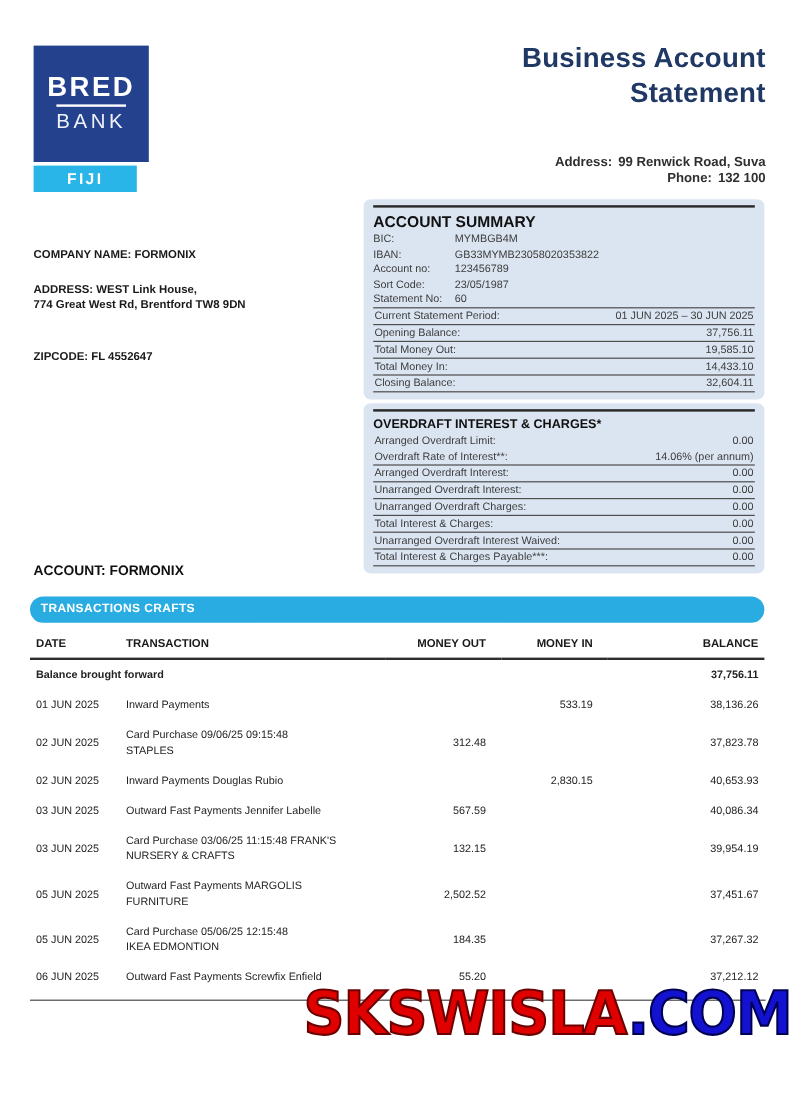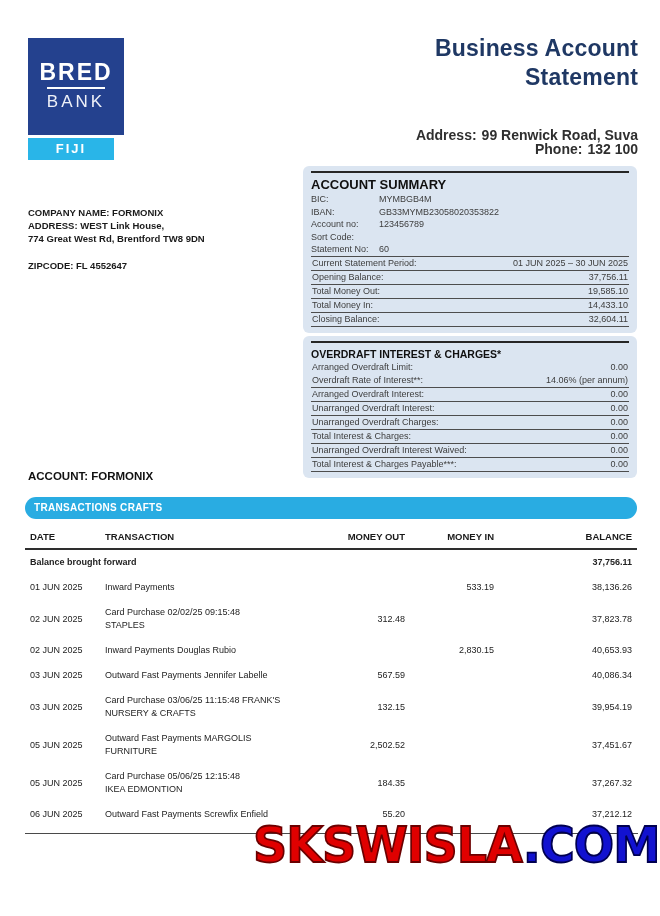--- a/index.html
+++ b/index.html
@@ -15,28 +15,28 @@
   .logo-bred { color:#fff; font-size:23px; font-weight:bold; letter-spacing:2px; line-height:24px; }
   .logo-rule { width:58px; height:2px; background:#fff; margin:3px auto 4px auto; }
   .logo-bank { color:#eef1f8; font-size:17px; font-weight:normal; letter-spacing:3px; line-height:18px; }
   .logo-region { width:86px; height:22px; background:#29b5e8; margin-top:3px; text-align:center;
     color:#fff; font-size:13px; font-weight:bold; letter-spacing:2px; line-height:22px; }
 
   
   .title-block { position:absolute; right:22px; top:34px; text-align:right;
     color:#1f3864; font-size:23px; font-weight:bold; line-height:29px; letter-spacing:0.2px; }
   .contact-block { position:absolute; right:22px; top:128px; text-align:right;
-    font-size:14px; font-weight:bold; color:#2f2f2f; line-height:14px; }
+    font-size:11px; font-weight:bold; color:#2f2f2f; line-height:14px; }
   .contact-block .lbl { margin-right:5px; }
 
   
   .company-block { position:absolute; left:28px; top:206px; font-size:9.5px; font-weight:bold;
     color:#1a1a1a; line-height:13px; }
-  .company-name { margin-bottom:0; }
-  .company-zip { margin-top:14px; }
+  .company-name { margin-bottom:16px; }
+  .company-zip { margin-top:30px; }
 
   
   .blue-box { position:absolute; left:303px; width:334px; background:#dbe5f1; border-radius:6px;
     padding:5px 8px 6px 8px; }
   .summary-box { top:166px; }
   .overdraft-box { top:336px; }
   .box-title { border-top:2px solid #262626; font-weight:bold; color:#101010; padding-top:4px; }
   .summary-box .box-title { font-size:13px; line-height:16px; }
   .overdraft-box .box-title { font-size:10.5px; line-height:14px; }
 
@@ -121,20 +121,21 @@
           <span class="kv-value">GB33MYMB23058020353822</span>
         </div>
 
         <div class="kv-row">
           <span class="kv-label">Account no:</span>
           <span class="kv-value">123456789</span>
         </div>
 
         <div class="kv-row">
           <span class="kv-label">Sort Code:</span>
+          <span class="kv-value">23/05/1987</span>
         </div>
 
         <div class="kv-row">
           <span class="kv-label">Statement No:</span>
           <span class="kv-value">60</span>
         </div>
       </div>
     <div class="line-rows">
 
         <div class="line-row">
@@ -245,21 +246,21 @@
             <div></div>
           </td>
           <td class="c-out"></td>
           <td class="c-in">533.19</td>
           <td class="c-bal">38,136.26</td>
         </tr>
 
         <tr>
           <td class="c-date">02 JUN 2025</td>
           <td class="c-desc">
-            <div>Card Purchase 02/02/25 09:15:48</div>
+            <div>Card Purchase 09/06/25 09:15:48</div>
             <div>STAPLES</div>
           </td>
           <td class="c-out">312.48</td>
           <td class="c-in"></td>
           <td class="c-bal">37,823.78</td>
         </tr>
 
         <tr>
           <td class="c-date">02 JUN 2025</td>
           <td class="c-desc">

